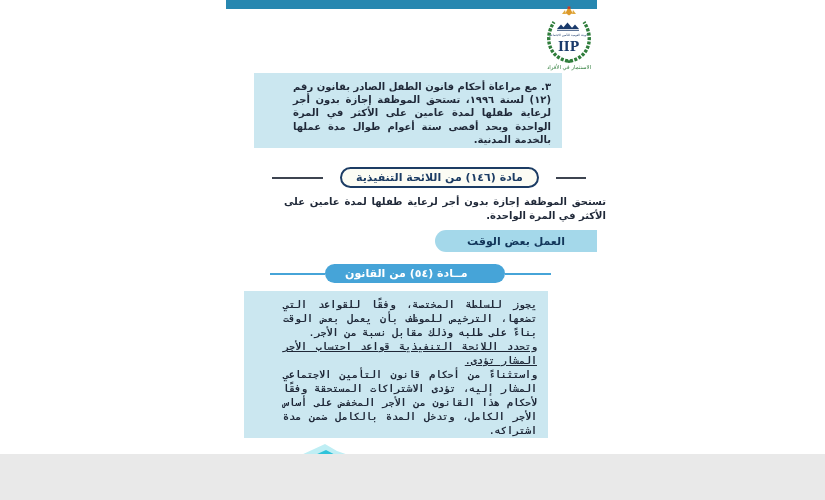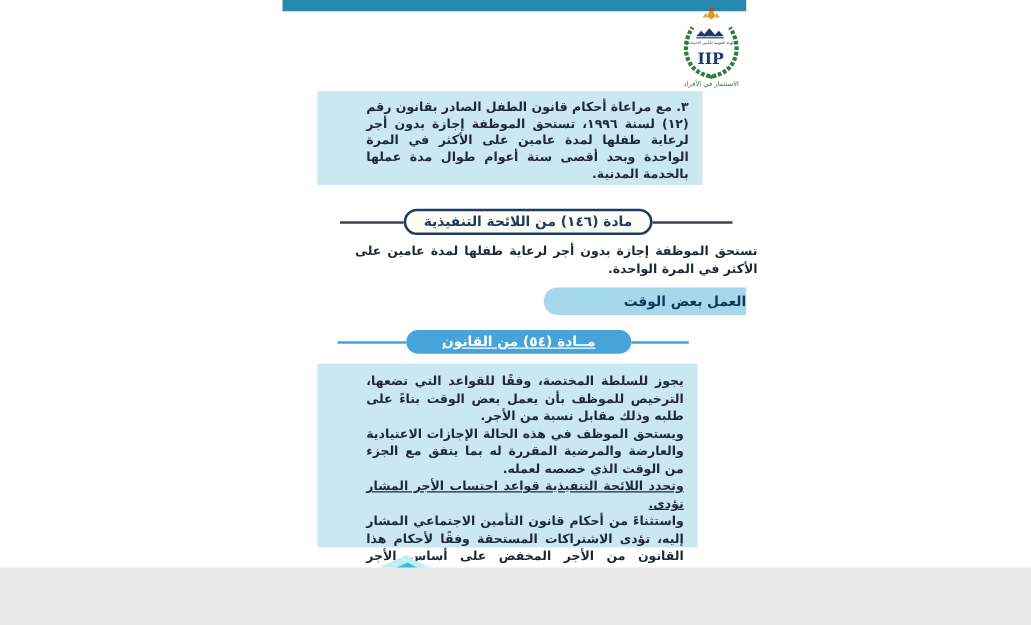--- a/index.html
+++ b/index.html
@@ -19,63 +19,63 @@
   .blue-block {
     position:absolute; background:#cbe7f0;
     direction:rtl; text-align:justify;
     color:#1f2838; font-weight:700;
   }
   .block-intro {
     left:254px; top:73px; width:308px; height:75px;
     padding:7px 11px; font-size:10px; line-height:13.2px;
   }
   .block-54 {
-    left:254px; top:291px; width:304px; height:147px;
-    padding:8px 11px; font-size:10px; line-height:14px;
+    left:244px; top:291px; width:304px; height:147px;
+    padding:8px 11px; font-size:10px; line-height:14px;font-family:Liberation Mono, monospace;
   }
   .blue-block p { text-align:justify;margin-left:28px; }
   .underlined { text-decoration:underline; }
   
   .h146-row {
     position:absolute; left:272px; top:166px; width:314px; height:23px;
-    display:flex; align-items:center;
+    display:flex; align-items:center;gap:17px;
   }
   .h146-row .rule { height:2px; background:#3d4450; }
   .h146-row .rule-a { width:51px; }
   .h146-row .rule-b { flex:1; }
   .pill-outline {
     border:2px solid #1c3c64; border-radius:11px; background:#fcfcf4;
     color:#1c3c64; font-size:11px; font-weight:700;
     padding:2px 14px; white-space:nowrap; direction:rtl;
   }
   
   .p146 {
     position:absolute; left:240px; top:195px; width:322px;
     direction:rtl; text-align:justify; color:#1f2838;
     font-size:10px; line-height:14px; font-weight:700;margin-left:44px;
   }
   
   .part-time {
     position:absolute; left:435px; top:230px; width:162px; height:22px;
     background:#a4d8ea; border-radius:11px 0 0 11px;
-    display:flex; align-items:center; justify-content:flex-start;
+    display:flex; align-items:center; justify-content:center;
     color:#12365a; font-size:11px; font-weight:700; direction:rtl;
   }
   
   .h54-row {
     position:absolute; left:270px; top:262px; width:281px; height:23px;
     display:flex; align-items:center;
   }
   .h54-row .rule { height:2px; background:#46a4d8; }
   .h54-row .rule-a { width:55px; }
   .h54-row .rule-b { flex:1; }
   .pill-solid {
     background:#46a4d8; border-radius:11px; color:#ffffff;
     font-size:11px; font-weight:700; padding:3px 20px;
-    white-space:nowrap; direction:rtl; min-width:180px; text-align:center;text-decoration:underline;
+    white-space:nowrap; direction:rtl; min-width:180px; text-align:left;
   }
   
   .waves { position:absolute; left:225px; top:442px; width:376px; height:58px; }
 </style>
 </head>
 <body>
 
 <div id="canvas">
 
   <div class="top-bar"></div>
@@ -123,21 +123,20 @@
   </div>
 
   <div class="h54-row">
     <span class="rule rule-a"></span>
     <span class="pill-solid">مــادة (٥٤) من القانون</span>
     <span class="rule rule-b"></span>
   </div>
 
   <div class="blue-block block-54">
     <p>يجوز للسلطة المختصة، وفقًا للقواعد التي تضعها، الترخيص للموظف بأن يعمل بعض الوقت بناءً على طلبه وذلك مقابل نسبة من الأجر.</p>
-    <p>ويستحق الموظف في هذه الحالة الإجازات الاعتيادية والعارضة والمرضية المقررة له بما يتفق مع الجزء من الوقت الذي خصصه لعمله.</p>
     <p class="underlined">وتحدد اللائحة التنفيذية قواعد احتساب الأجر المشار تؤدى.</p>
     <p>واستثناءً من أحكام قانون التأمين الاجتماعي المشار إليه، تؤدى الاشتراكات المستحقة وفقًا لأحكام هذا القانون من الأجر المخفض على أساس الأجر الكامل، وتدخل المدة بالكامل ضمن مدة اشتراكه.</p>
   </div>
 
   <svg class="waves" viewBox="0 0 376 58">
 
     <polygon points="100,2 112,9 235,52 235,58 6,58 0,58 0,48" fill="#bfeef4"></polygon>
     <polygon points="101,8 118,17 225,55 225,58 0,58 0,54" fill="#2fc3da"></polygon>
     <polygon points="103,14 115,21 38,58 4,58" fill="#57d0e2"></polygon>
     <polygon points="0,44 14,58 0,58" fill="#0fa8c6"></polygon>

